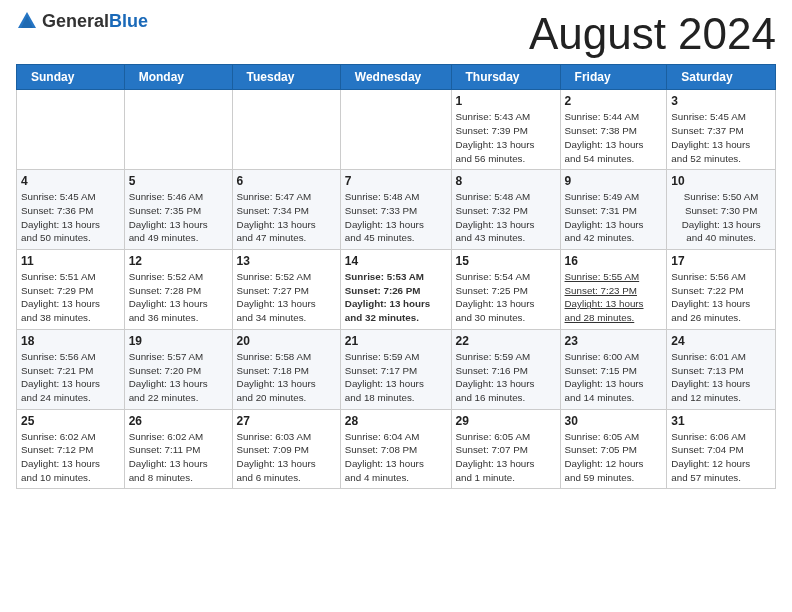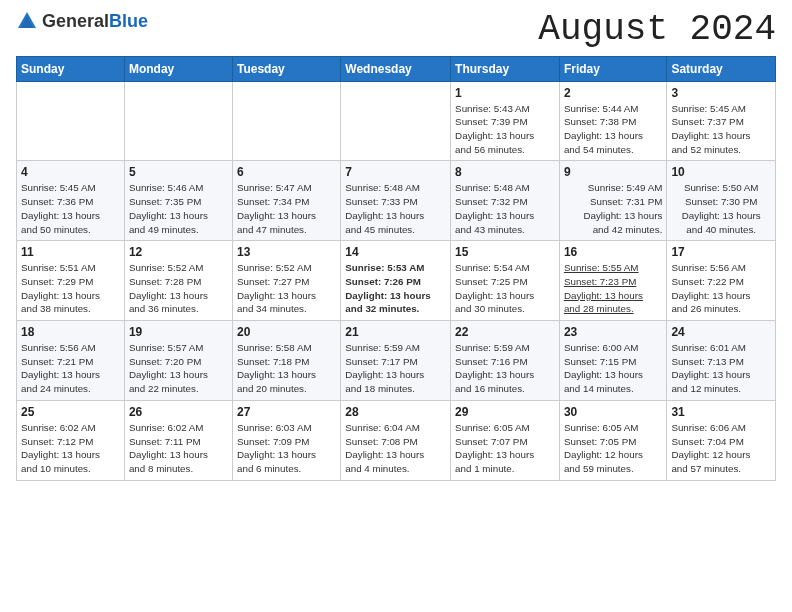--- a/index.html
+++ b/index.html
@@ -37,39 +37,38 @@
       color: #1a69b8;
     }
     .logo-icon {
       width: 22px;
       height: 22px;
     }
     .title-block {
       text-align: right;
     }
     .main-title {
-      font-size: 36px;
+      font-size: 44px;
       font-weight: normal;
       color: #222;
       line-height: 1.1;
-      font-family: Liberation Mono, monospace;
     }
     .subtitle {
       font-size: 16px;
       color: #444;
     }
     .calendar {
       width: 100%;
       border-collapse: collapse;
       font-size: 10.5px;
     }
     .calendar thead th {
       background-color: #2575c4;
       color: #fff;
-      padding: 5px 4px;
+      padding: 5px 14px;
       text-align: left;
       font-size: 12px;
       font-weight: bold;
       border: 1px solid #1a5fa0;
     }
     .calendar tbody td {
       border: 1px solid #ccc;
       vertical-align: top;
       padding: 4px 4px;
       width: 113px;
@@ -185,21 +184,21 @@
           </td>
           <td>
             <span class="day-number">8</span>
             <div class="day-info" style="white-space: pre-line;">Sunrise: 5:48 AM
 Sunset: 7:32 PM
 Daylight: 13 hours
 and 43 minutes.</div>
           </td>
           <td>
             <span class="day-number">9</span>
-            <div class="day-info" style="white-space: pre-line; text-align: right;">Sunrise: 5:49 AM
+            <div class="day-info" style="white-space: pre-line;">Sunrise: 5:49 AM
 Sunset: 7:31 PM
 Daylight: 13 hours
 and 42 minutes.</div>
           </td>
           <td>
             <span class="day-number">10</span>
             <div class="day-info" style="white-space: pre-line; text-align: center;">Sunrise: 5:50 AM
 Sunset: 7:30 PM
 Daylight: 13 hours
 and 40 minutes.</div>

